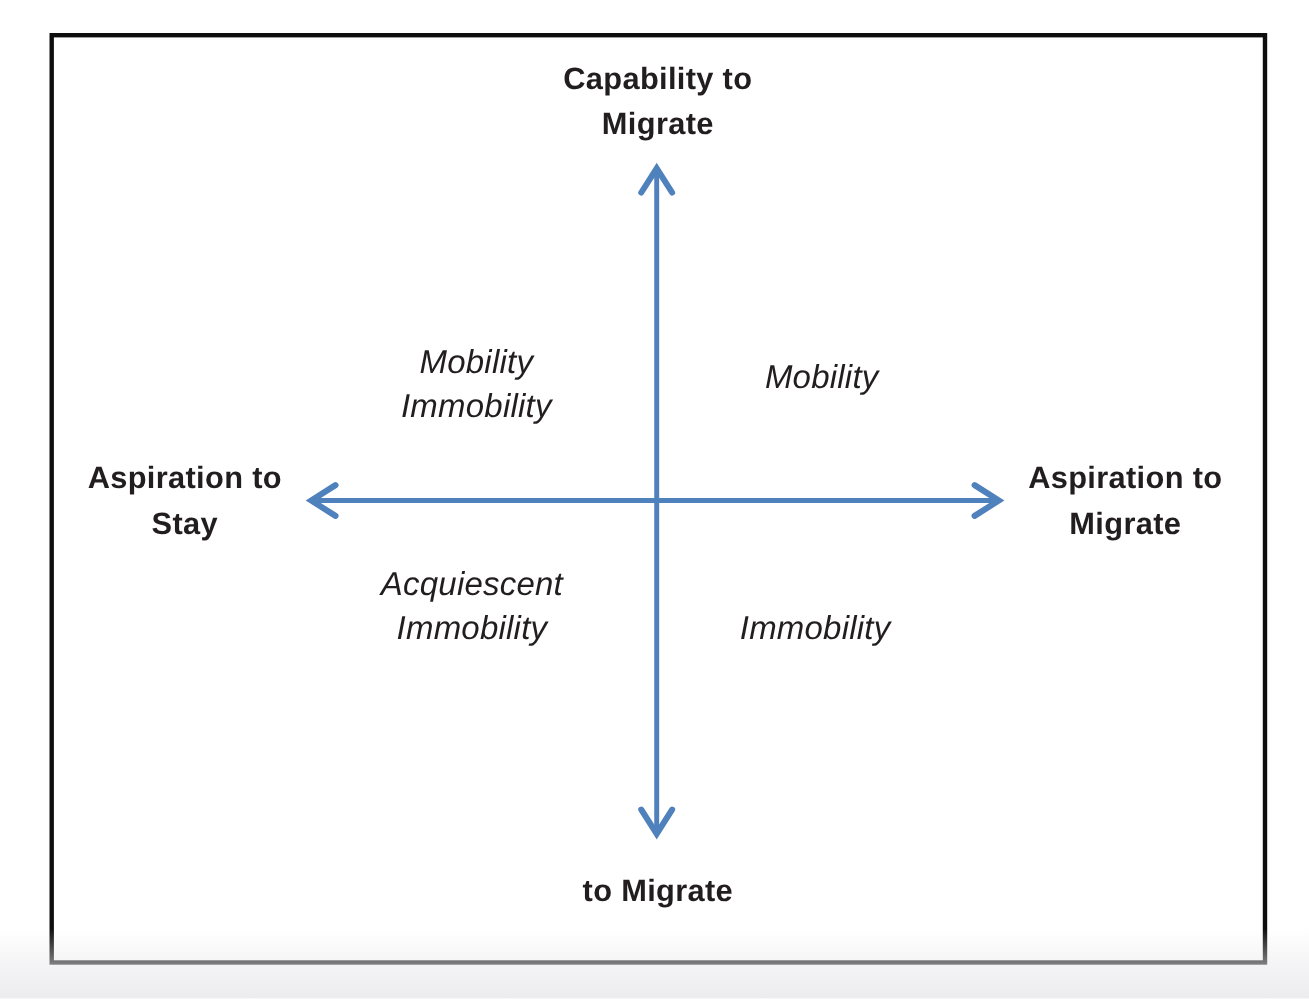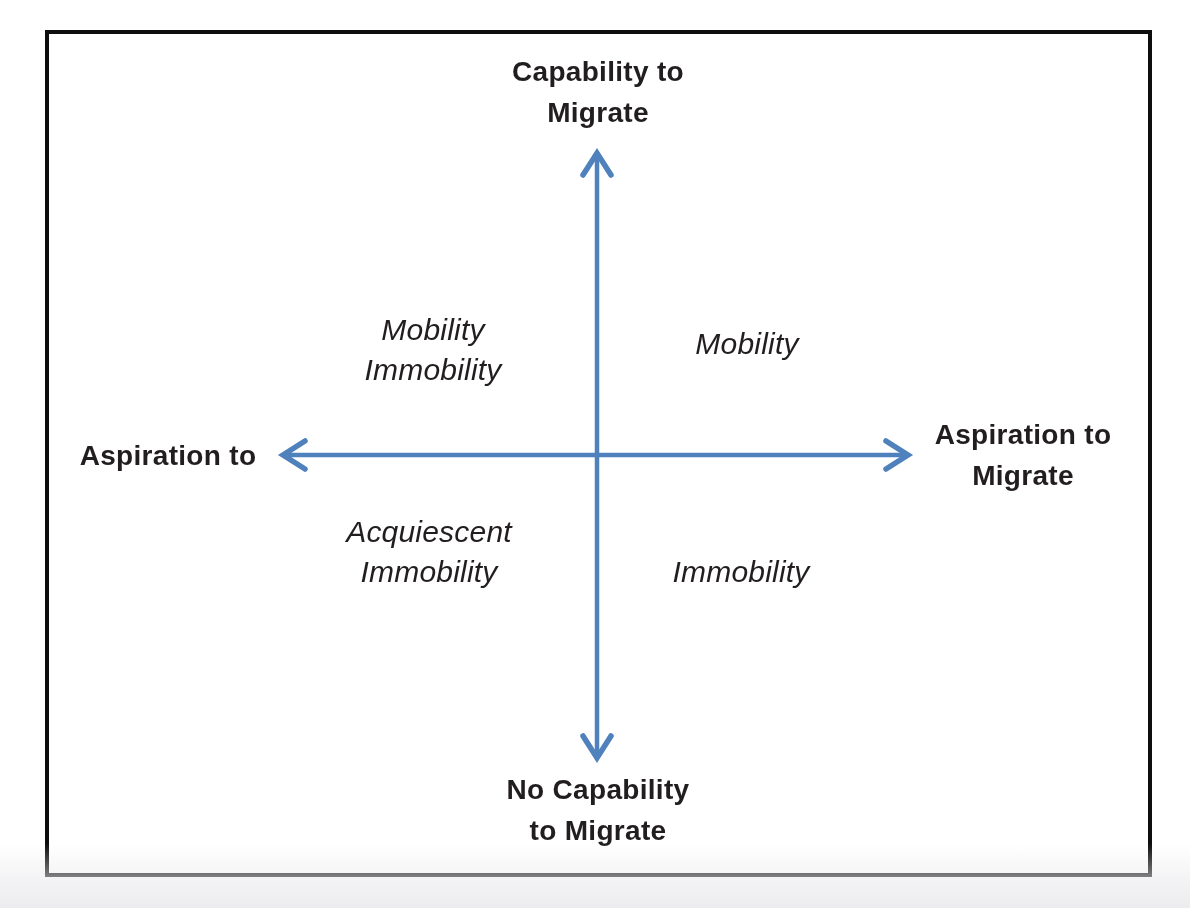--- a/index.html
+++ b/index.html
@@ -89,26 +89,26 @@
     <polyline points="305,441 283,455 305,469" fill="none" stroke="#4f81bd" stroke-width="5.5" stroke-linecap="round" stroke-linejoin="miter"></polyline>
     <polyline points="886,441 908,455 886,469" fill="none" stroke="#4f81bd" stroke-width="5.5" stroke-linecap="round" stroke-linejoin="miter"></polyline>
   </svg>
 
   <div class="label axis-label lbl-top">
     <span>Capability to</span>
     <span>Migrate</span>
   </div>
 
   <div class="label axis-label lbl-bottom">
-    <span>No Capability</span>
     <span>to Migrate</span>
   </div>
 
   <div class="label axis-label lbl-left">
     <span>Aspiration to</span>
+    <span>Stay</span>
   </div>
 
   <div class="label axis-label lbl-right">
     <span>Aspiration to</span>
     <span>Migrate</span>
   </div>
 
   <div class="label quad-label quad-top-left">
     <span>Mobility</span>
     <span>Immobility</span>

